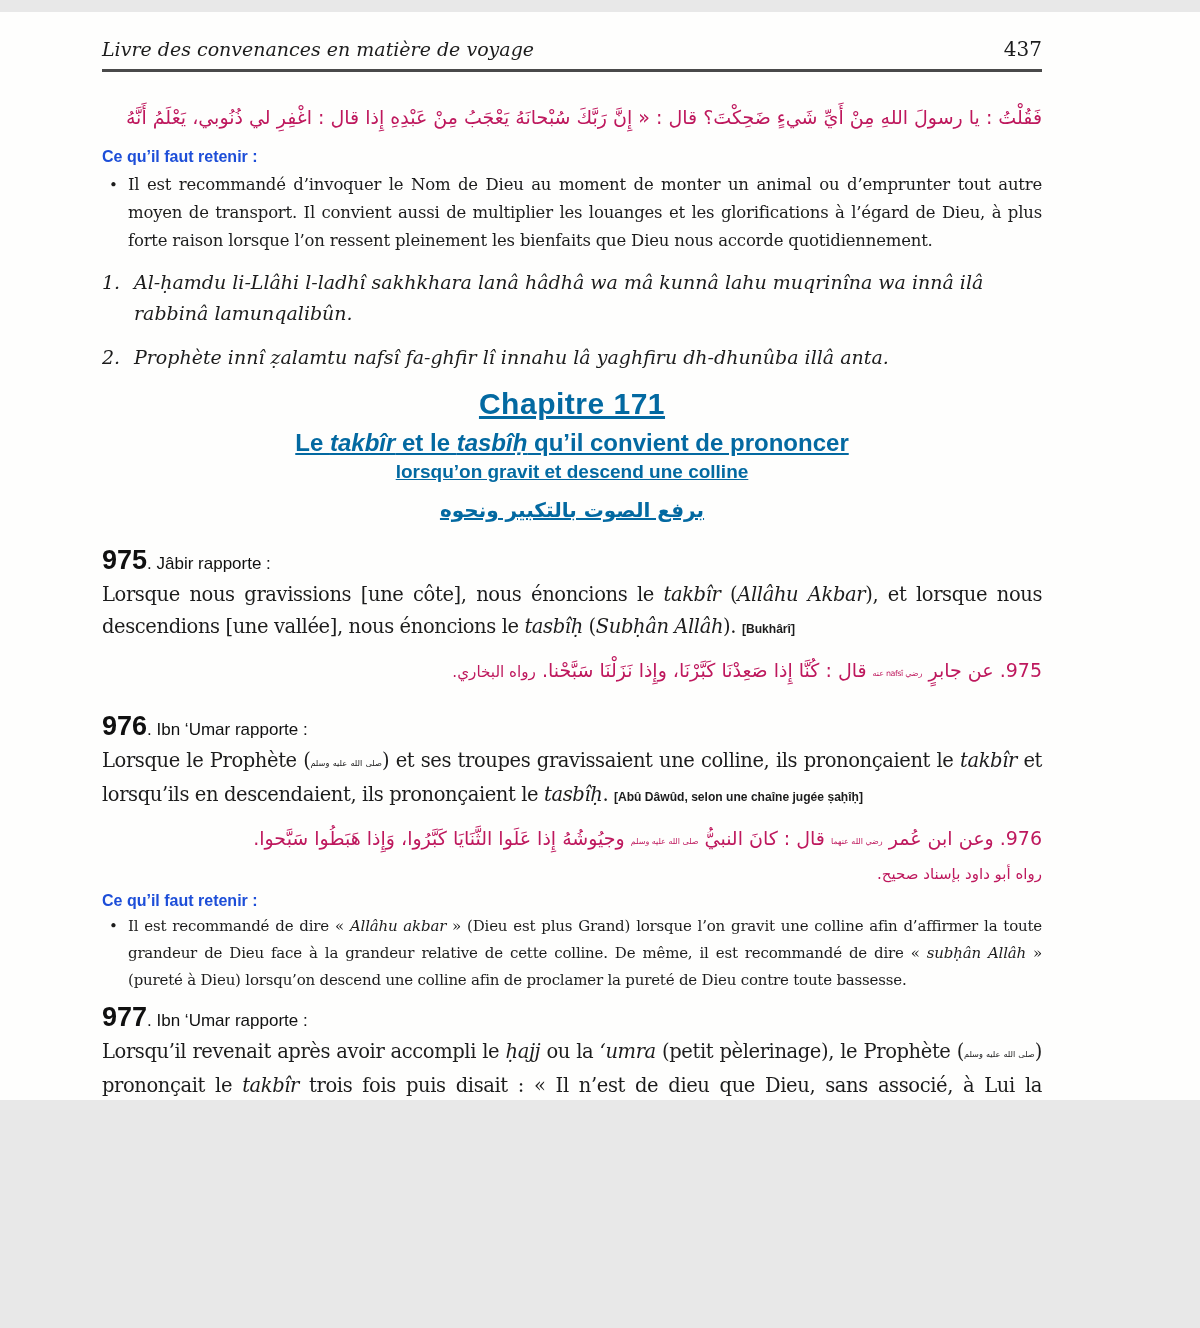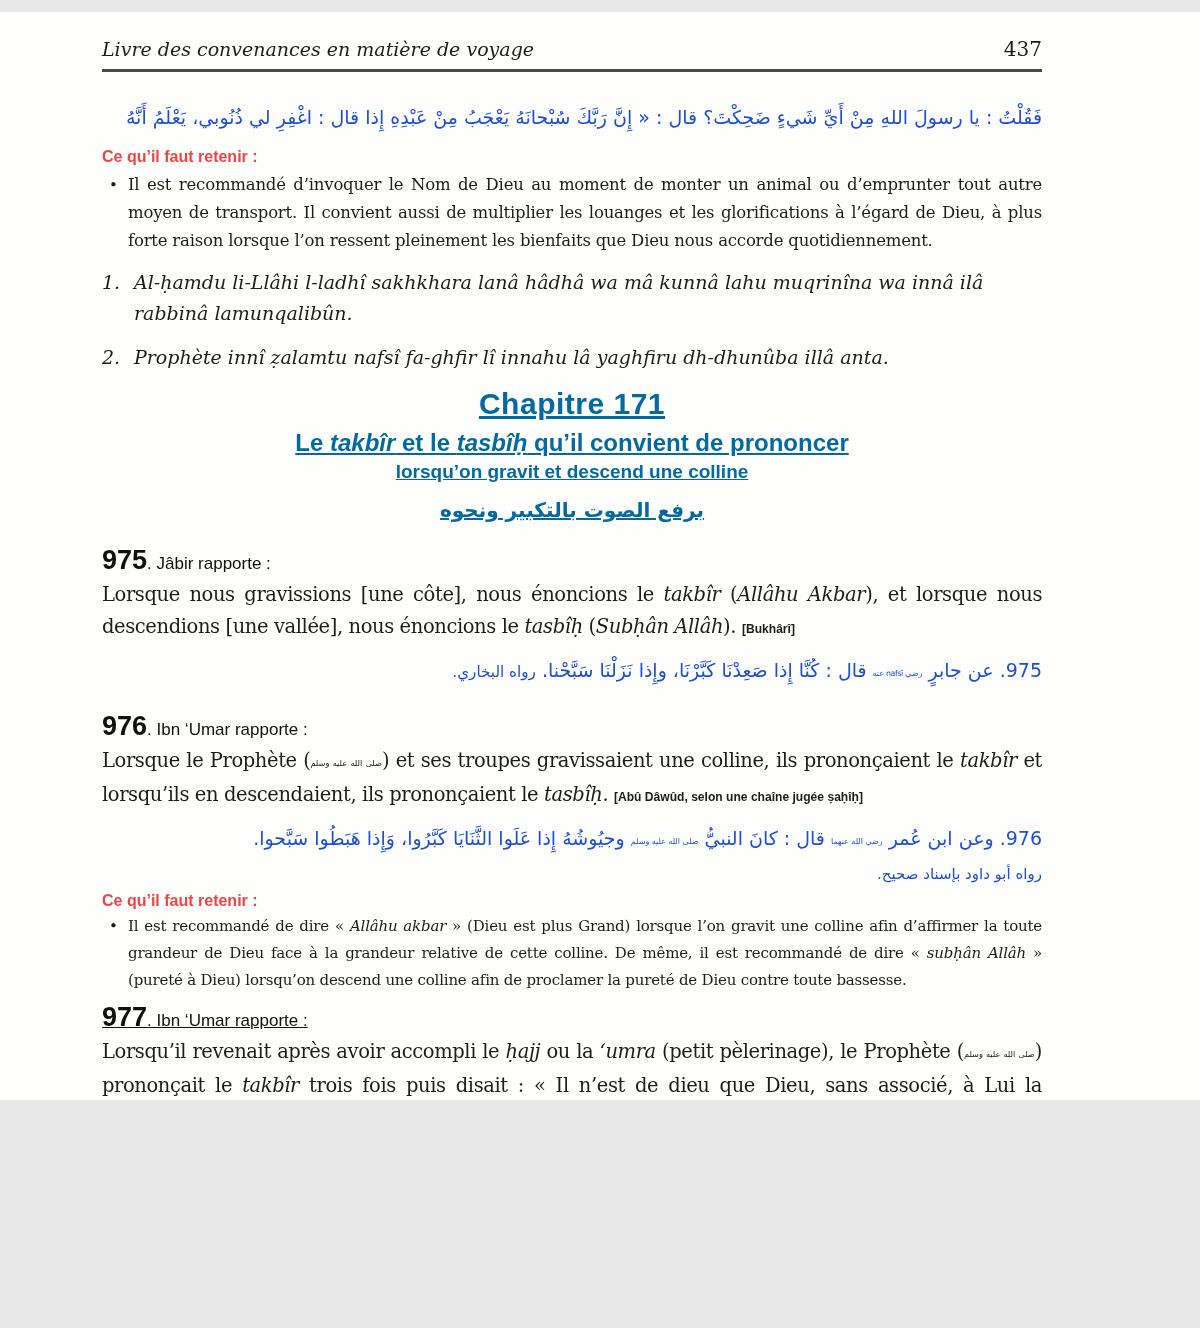--- a/index.html
+++ b/index.html
@@ -10,28 +10,28 @@
     font-family: "DejaVu Serif", serif;
   }
   
   .pg-header {
     display: flex; justify-content: space-between; align-items: flex-end;
     padding-bottom: 9px; border-bottom: 3px solid #4a4a4a;
   }
   .pg-header .run-title { font-style: italic; font-size: 19px; line-height: 22px; }
   .pg-header .pg-num { font-size: 20px; line-height: 22px; }
   
-  .ar { direction: rtl; text-align: right; font-family: "DejaVu Sans", sans-serif; color: #1d4ed8; }
+  .ar { direction: rtl; text-align: right; font-family: "DejaVu Sans", sans-serif; color: #be185d; }
   .nowrap { white-space: nowrap; }
   
   .ar-intro { margin-top: 24px; font-size: 19px; line-height: 42px; }
   
   .retenir-head {
     margin-top: 10px; font-family: "Liberation Sans", sans-serif;
-    font-weight: 700; font-size: 16px; line-height: 18px; color: #ef4444;
+    font-weight: 700; font-size: 16px; line-height: 18px; color: #1d4ed8;
   }
   .bullet-row { display: flex; margin-top: 5px; }
   .bullet-mark { width: 26px; padding-left: 7px; box-sizing: border-box; font-size: 15px; line-height: 28px; }
   .bullet-text { flex: 1; font-size: 16.5px; line-height: 28px; text-align: justify; letter-spacing: -0.2px; }
   .bullet-text.b2 { font-size: 15px; line-height: 27px; }
   
   .invoc { display: flex; margin-top: 12px; font-style: italic; font-size: 19px; line-height: 31px; }
   .invoc + .invoc { margin-top: 13px; }
   .invoc-num { width: 32px; flex: none; }
   .invoc-text { flex: 1; }
@@ -40,21 +40,21 @@
   .chap-kicker { font-size: 30px; font-weight: 700; line-height: 34px; letter-spacing: 0.5px; }
   .chap-title { margin-top: 8px; font-size: 24px; font-weight: 700; line-height: 28px; }
   .chap-sub { margin-top: 4px; font-size: 19px; font-weight: 700; line-height: 22px; }
   .chap-ar { margin-top: 6px; direction: rtl; font-family: "DejaVu Sans", sans-serif; font-weight: 700; font-size: 20px; line-height: 42px; text-align: center; }
   
   .h-head { font-family: "Liberation Sans", sans-serif; color: #101010; line-height: 22px; }
   .h-head .h-num { font-weight: 700; font-size: 27px; }
   .h-head .h-label { font-weight: 400; font-size: 17px; }
   .mt975 { margin-top: 18px; }
   .mt976 { margin-top: 22px; }
-  .mt977 { margin-top: 12px; text-decoration: underline; }
+  .mt977 { margin-top: 12px; }
   .h-body { margin-top: 4px; font-size: 19.5px; line-height: 32px; text-align: justify; letter-spacing: -0.4px; }
   .h-body.b977 { line-height: 31px; }
   .h-ar { margin-top: 6px; font-size: 19px; line-height: 38px; }
   .h-ar-src { margin-top: 0; font-size: 15px; line-height: 26px; }
   
   .sg-n {}
   .sg-i { font-style: italic; }
   .sg-bi { font-style: italic; font-weight: 700; }
   .sg-src { font-family: "Liberation Sans", sans-serif; font-weight: 700; font-size: 0.62em; letter-spacing: 0; white-space: nowrap; }
   .sg-hon { font-family: "DejaVu Sans", sans-serif; font-size: 0.42em; unicode-bidi: isolate; direction: rtl; letter-spacing: -0.5px; vertical-align: 0.12em; }

